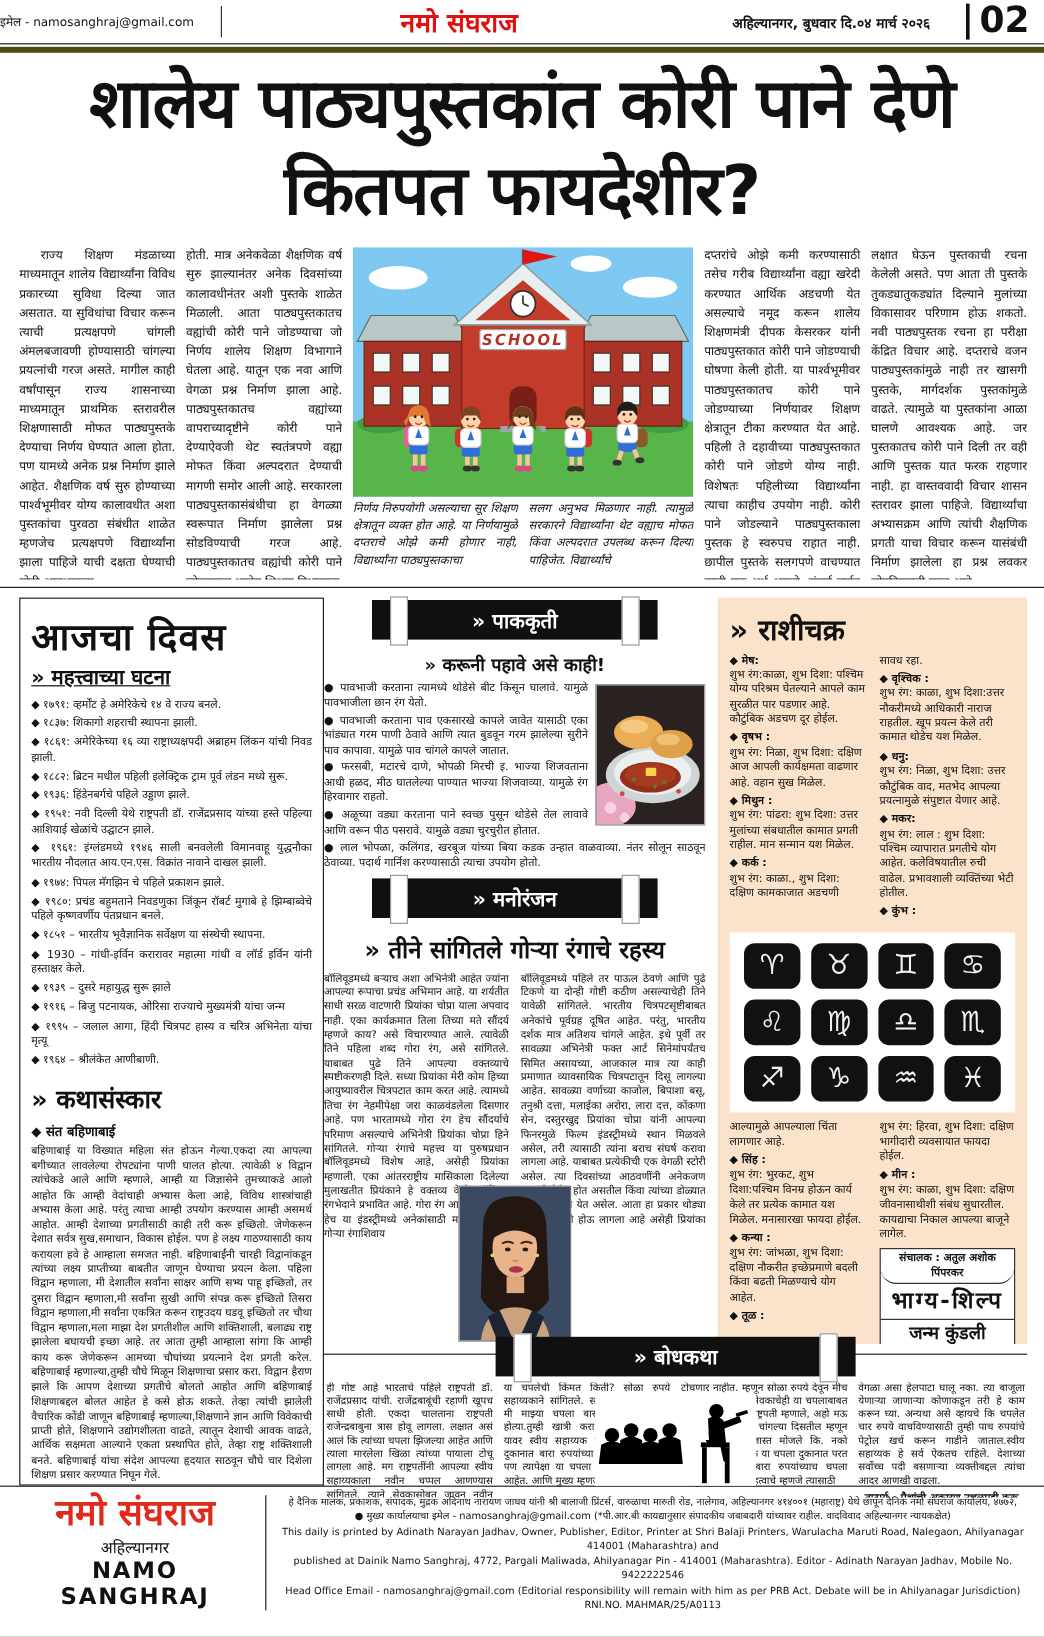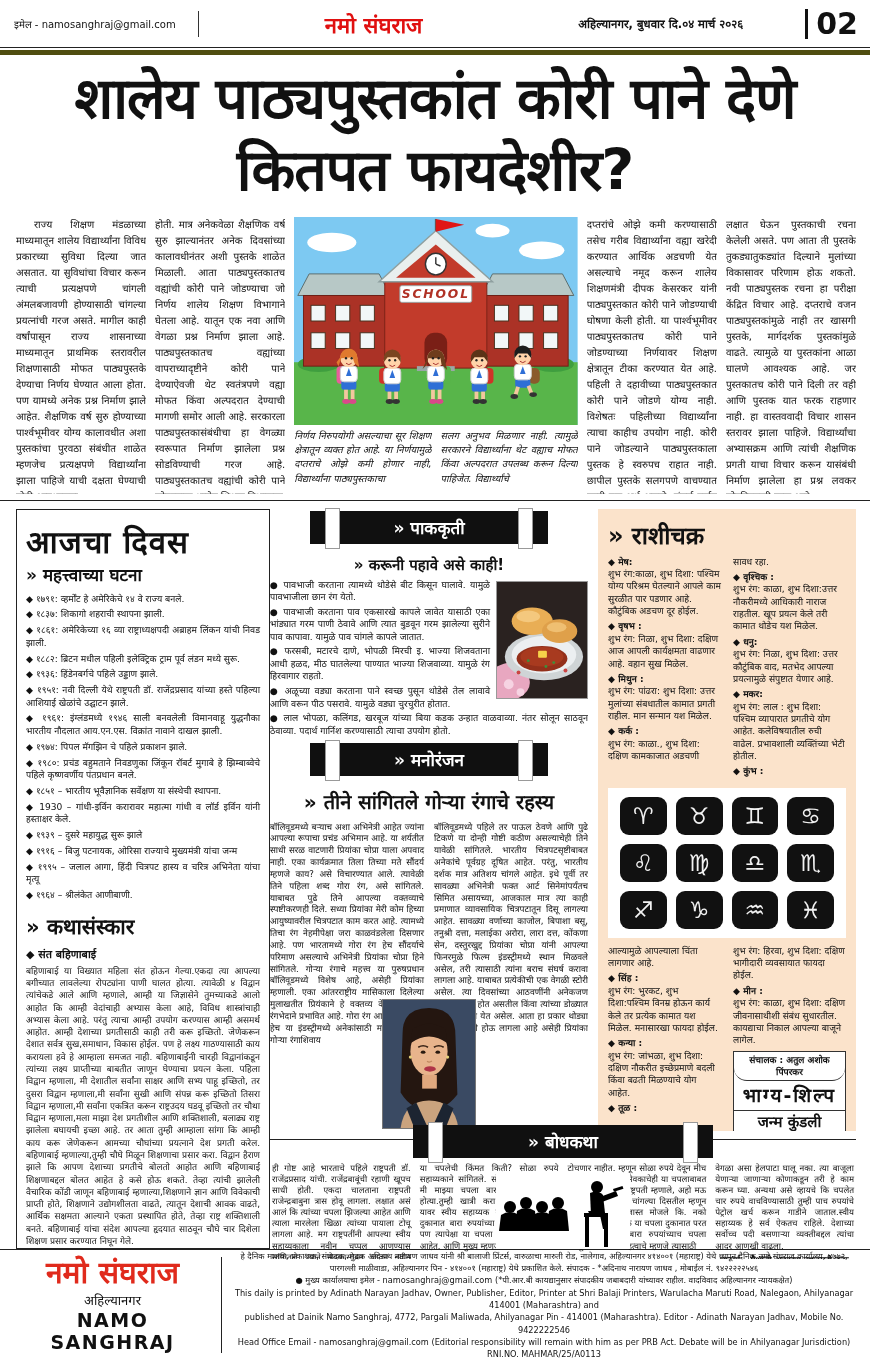--- a/index.html
+++ b/index.html
@@ -2,41 +2,41 @@
 <html style="--masthead-red: #e01010; --olive-rule: #4f4d10; --astro-bg: #fbe3cb; --banner-black: #101010; --logo-red: #e02a1c;"><head>
 <meta charset="utf-8">
 <style>
   * { margin:0; padding:0; box-sizing:border-box; }
   html,body { background:#888; }
   .page {
     width:870px; height:1364px; margin:0 auto; background:#fff;
     font-family:"DejaVu Sans", sans-serif; color:#111; position:relative; overflow:hidden;
   }
   
-  .header { display:flex; align-items:center; height:48px; padding:0 12px 0 14px; border-bottom:1px solid #222;gap:32px; }
+  .header { display:flex; align-items:center; height:37px; padding:0 12px 0 0; border-bottom:1px solid #222; }
   .hdr-email { font-size:10px; width:185px; border-right:1px solid #333; padding:6px 8px 6px 0; }
   .hdr-mast { flex:1; text-align:center; font-weight:bold; font-size:22px; color:var(--masthead-red,#e01010); }
   .hdr-date { width:225px; text-align:center; font-weight:bold; font-size:11.5px; }
   .hdr-page { font-size:30px; font-weight:bold; border-left:3px solid #111; padding-left:8px; line-height:1; }
   .rule-olive { height:5px; background:var(--olive-rule,#4f4d10); margin-top:2px; }
   
   .headline { text-align:center; font-weight:800; font-size:57px; line-height:1.26; letter-spacing:-1px; padding:8px 22px 2px; }
   
   .lead { display:flex; gap:9px; padding:8px 14px 6px 16px; height:292px; overflow:hidden; border-bottom:1.5px solid #222; }
   .lead-col { flex:1; font-size:10px; line-height:1.6; text-align:justify; overflow:hidden; }
   .lead-col.first { text-indent:18px; }
   .lead-mid { flex:2.18; display:flex; flex-direction:column; gap:4px;font-style:italic; }
   .school { width:100%; height:208px; }
   .lead-mid-cols { display:flex; gap:9px; flex:1; overflow:hidden; }
   .lead-mid-cols .lead-col { font-size:9.6px; line-height:1.5; }
   
   .mid { display:flex; padding:8px 14px 0 16px; height:748px; }
   .today-box { width:254px; border:1.5px solid #222; padding:10px 9px 6px; overflow:hidden; }
   .today-title { font-size:31px; font-weight:800; letter-spacing:1px; }
-  .today-sub { font-size:17px; font-weight:800; margin:1px 0 7px; }
+  .today-sub { font-size:17px; font-weight:800; margin:1px 0 7px;text-decoration:underline; }
   .events { font-size:9.1px; line-height:1.4; }
   .events .ev { margin-bottom:3px; text-align:justify; }
   .story-head { font-size:21px; font-weight:800; margin:10px 0 6px; }
   .story-sub { font-size:11px; font-weight:700; margin-bottom:4px; }
   .story-body { font-size:8.9px; line-height:1.38; text-align:justify; }
   
   .center-col { width:318px; display:flex; flex-direction:column; }
   .ribbon { position:relative; background:var(--banner-black,#101010); color:#fff; width:238px; margin:2px auto 8px;
             text-align:center; font-size:17px; font-weight:700; padding:5px 0; }
   .ribbon::before,.ribbon::after { content:""; position:absolute; top:-3px; width:13px; height:calc(100% + 6px);
@@ -417,21 +417,20 @@
   </div>
 
   <div class="footer">
     <div class="f-logo">
       <div class="f-logo-main">नमो संघराज</div>
       <div class="f-logo-city">अहिल्यानगर</div>
       <div class="f-logo-latin">NAMO SANGHRAJ</div>
     </div>
     <div class="f-text">
       <div>हे दैनिक मालक, प्रकाशक, संपादक, मुद्रक अदिनाथ नारायण जाधव यांनी श्री बालाजी प्रिंटर्स, वारुळाचा मारुती रोड, नालेगाव, अहिल्यानगर ४१४००१ (महाराष्ट्र) येथे छापून दैनिक नमो संघराज कार्यालय, ४७७२,</div>
-      <div>पारगल्ली माळीवाडा, अहिल्यानगर पिन - ४१४००१ (महाराष्ट्र) येथे प्रकाशित केले. संपादक - *अदिनाथ नारायण जाधव , मोबाईल नं. ९४२२२२२५४६</div>
       <div>● मुख्य कार्यालयाचा इमेल - namosanghraj@gmail.com (*पी.आर.बी कायद्यानुसार संपादकीय जबाबदारी यांच्यावर राहील. वादविवाद अहिल्यानगर न्यायकक्षेत)</div>
       <div>This daily is printed by Adinath Narayan Jadhav, Owner, Publisher, Editor, Printer at Shri Balaji Printers, Warulacha Maruti Road, Nalegaon, Ahilyanagar 414001 (Maharashtra) and</div>
       <div>published at Dainik Namo Sanghraj, 4772, Pargali Maliwada, Ahilyanagar Pin - 414001 (Maharashtra). Editor - Adinath Narayan Jadhav, Mobile No. 9422222546</div>
       <div>Head Office Email - namosanghraj@gmail.com (Editorial responsibility will remain with him as per PRB Act. Debate will be in Ahilyanagar Jurisdiction) RNI.NO. MAHMAR/25/A0113</div>
     </div>
   </div>
 
 </div>
 
 </body></html>

